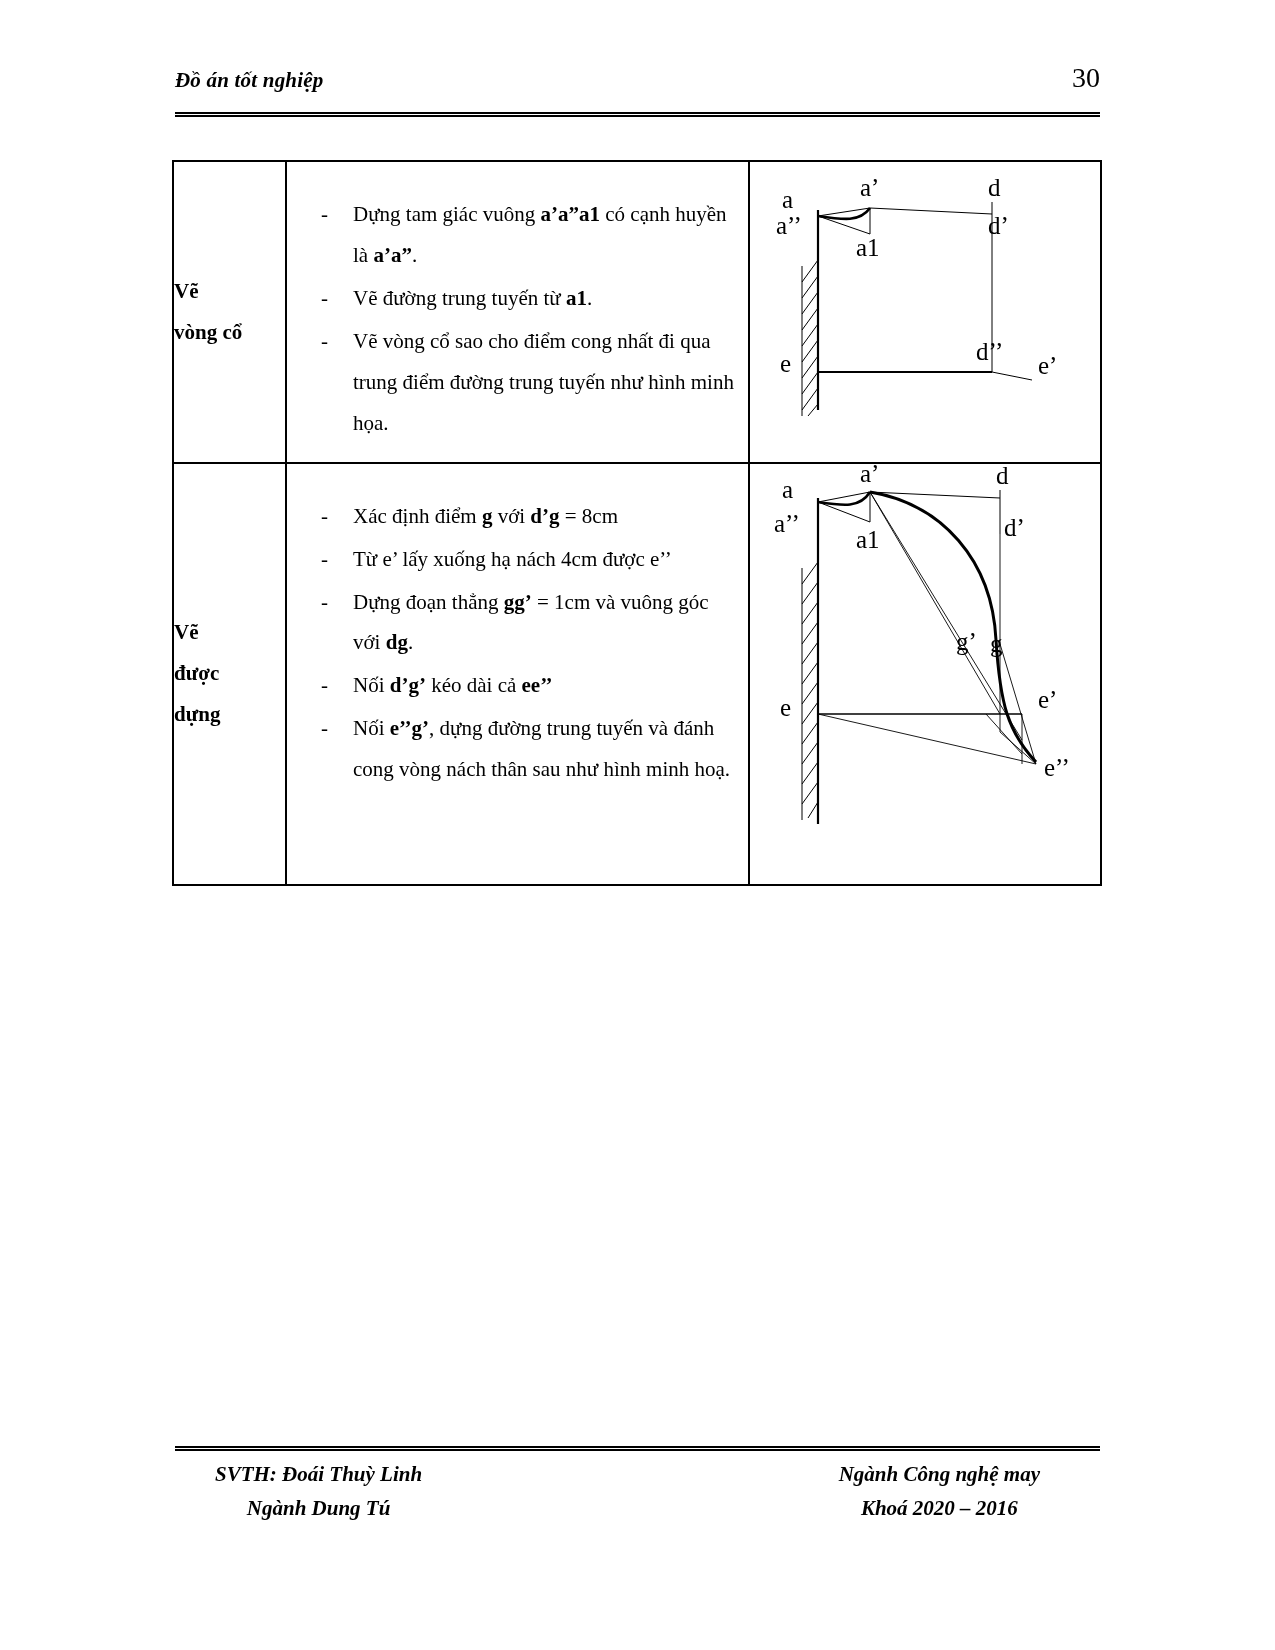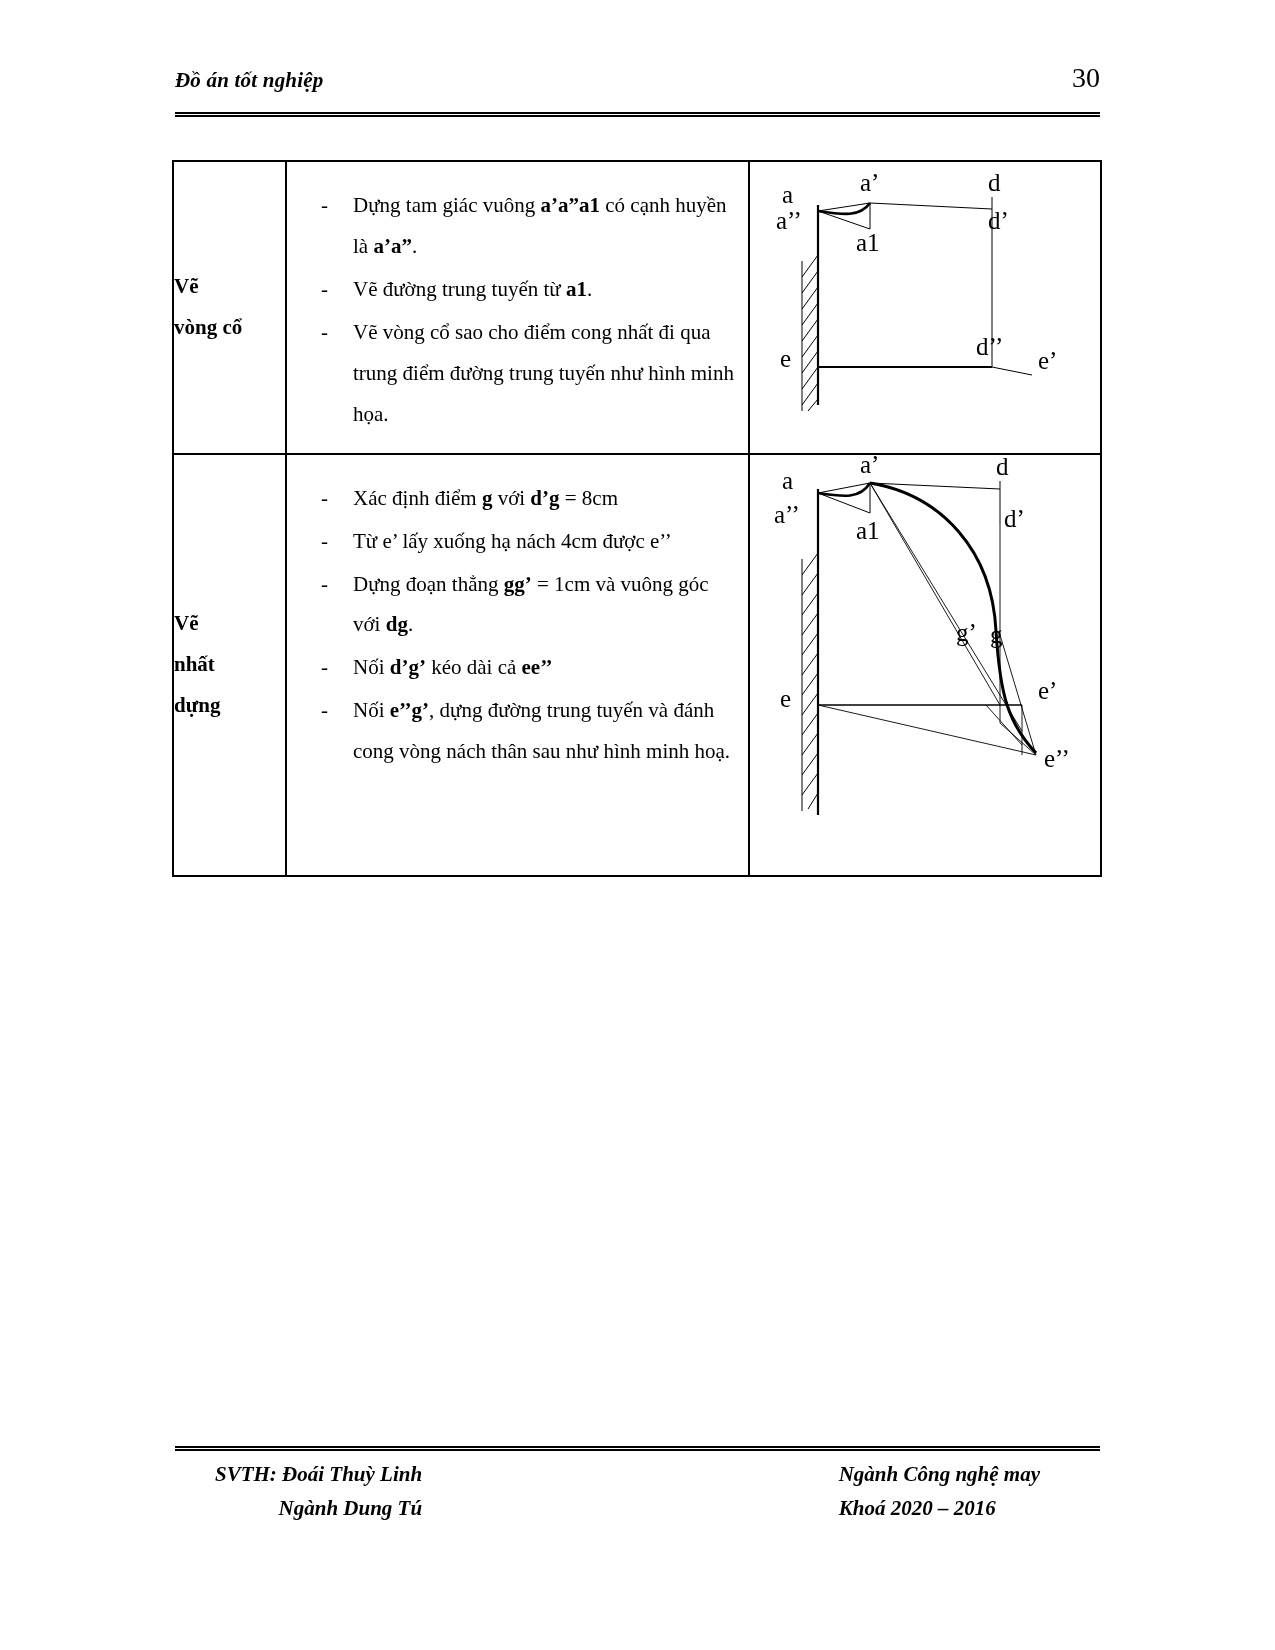--- a/index.html
+++ b/index.html
@@ -71,21 +71,21 @@
     text-align: left;
     vertical-align: middle !important;
     font-weight: bold;
     font-size: 21px;
     line-height: 1.95;
     padding: 6px 4px;
   }
 
   .steps {
     margin: 0;
-    padding: 23px 14px 16px 18px;
+    padding: 32px 14px 16px 18px;
     list-style: none;
   }
   .steps li {
     position: relative;
     padding-left: 48px;
     font-size: 21px;
     line-height: 1.95;
     margin: 0 0 2px 0;
   }
   .steps li::before {
@@ -121,22 +121,22 @@
     left: 175px;
     top: 1458px;
     width: 925px;
     display: flex;
     justify-content: space-between;
     font-style: italic;
     font-weight: bold;
     font-size: 21px;
     line-height: 1.6;
   }
-  .footer-left  { text-align: right; padding-left: 40px; }
-  .footer-right { text-align: left; padding-right: 60px; }
+  .footer-left  { text-align: center; padding-left: 40px; }
+  .footer-right { text-align: center; padding-right: 60px; }
 
   svg text {
     font-family: "Liberation Serif", serif;
     font-size: 25px;
     fill: #000;
   }
 </style>
 </head>
 <body>
 
@@ -208,21 +208,21 @@
             <text x="20" y="200">e</text>
             <text x="216" y="188">d’’</text>
             <text x="278" y="202">e’</text>
           </svg>
         </td>
       </tr>
 
       <tr>
         <td class="row-label">
           <div>Vẽ</div>
-          <div>nhất</div>
+          <div>được</div>
           <div>dựng</div>
         </td>
         <td>
           <ul class="steps">
             <li>Xác định điểm <b>g</b> với <b>d’g</b> = 8cm</li>
             <li>Từ e’ lấy xuống hạ nách 4cm được e’’</li>
             <li>Dựng đoạn thẳng <b>gg’</b> = 1cm và vuông góc với <b>dg</b>.</li>
             <li>Nối <b>d’g’</b> kéo dài cả <b>ee’’</b></li>
             <li>Nối <b>e’’g’</b>, dựng đường trung tuyến và đánh cong vòng nách thân sau như hình minh hoạ.</li>
           </ul>

